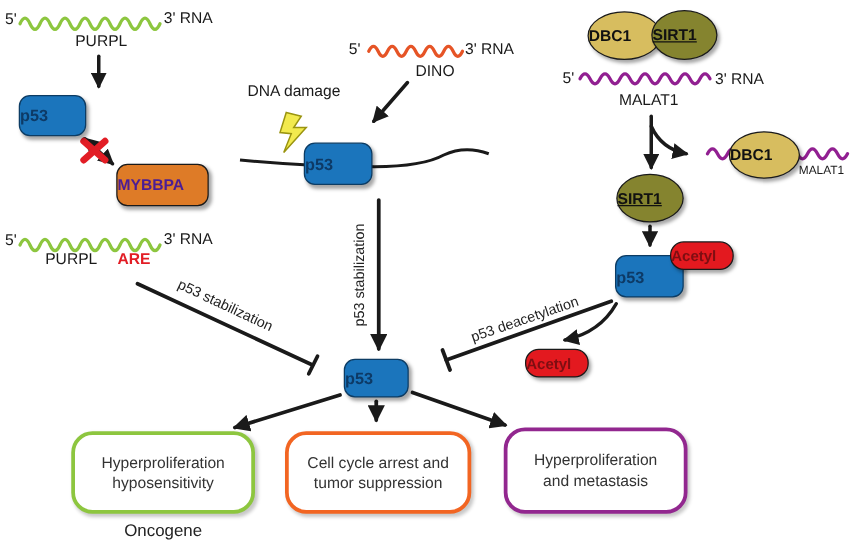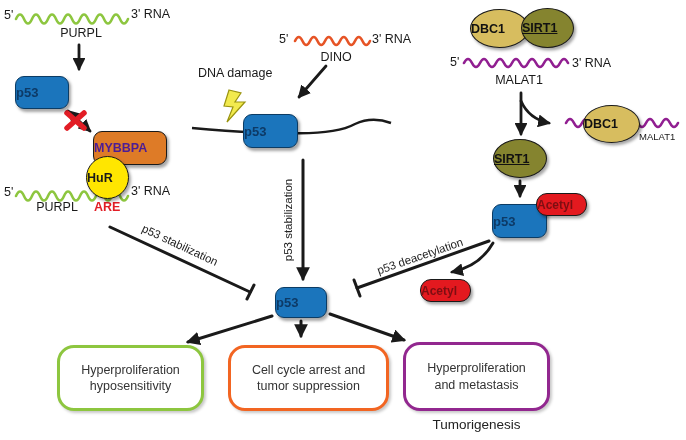--- a/index.html
+++ b/index.html
@@ -109,34 +109,31 @@
   <span class="lbl" style="left:4px;top:9px;">5'</span>
   <span class="lbl" style="left:131px;top:8px;">3' RNA</span>
   <span class="lbl ctr" style="left:41px;top:27px;width:80px;">PURPL</span>
 
   <div class="shape p53box" style="left:15px;top:76px;width:54px;height:33px;">
     <span>p53</span>
   </div>
   <div class="shape mybbpa" style="left:93px;top:131px;width:74px;height:34px;">
     <span>MYBBPA</span>
   </div>
-  <div class="shape hur" style="left:86px;top:156px;width:43px;height:43px;">
-    <span>HuR</span>
-  </div>
 
   <span class="lbl" style="left:4px;top:186px;">5'</span>
   <span class="lbl" style="left:131px;top:185px;">3' RNA</span>
   <span class="lbl ctr" style="left:17px;top:201px;width:80px;">PURPL</span>
   <span class="lbl are" style="left:94px;top:201px;">ARE</span>
 
   <div class="edge-label" style="left:120px;top:239px;transform:rotate(25deg);">p53 stabilization</div>
 
   <span class="lbl" style="left:279px;top:33px;">5'</span>
   <span class="lbl" style="left:372px;top:33px;">3' RNA</span>
-  <span class="lbl ctr" style="left:296px;top:51px;width:80px;">DINO</span>
+  <span class="lbl ctr" style="left:308px;top:51px;width:80px;">DINO</span>
   <span class="lbl" style="left:198px;top:67px;">DNA damage</span>
 
   <div class="shape p53box" style="left:243px;top:114px;width:55px;height:34px;">
     <span>p53</span>
   </div>
 
   <div class="edge-label" style="left:228px;top:214px;transform:rotate(-90deg);">p53 stabilization</div>
 
   <div class="shape ellipse dbc1" style="left:470px;top:9px;width:59px;height:39px;">
     <span>DBC1</span>
@@ -171,25 +168,25 @@
   <div class="edge-label" style="left:360px;top:250px;transform:rotate(-19deg);">p53 deacetylation</div>
 
   <div class="shape p53box" style="left:275px;top:287px;width:52px;height:31px;">
     <span>p53</span>
   </div>
 
   <div class="outcome green" style="left:57px;top:345px;width:147px;height:66px;">
     <span>Hyperproliferation</span>
     <span>hyposensitivity</span>
   </div>
+  <div class="caption" style="left:57px;top:417px;width:147px;">Oncogene</div>
 
-  <div class="outcome orange" style="left:228px;top:345px;width:161px;height:66px;text-align:center;">
+  <div class="outcome orange" style="left:228px;top:345px;width:149px;height:66px;text-align:center;">
     <span>Cell cycle arrest and</span>
     <span>tumor suppression</span>
   </div>
 
   <div class="outcome purple" style="left:403px;top:342px;width:147px;height:69px;">
     <span>Hyperproliferation</span>
     <span>and metastasis</span>
   </div>
-  <div class="caption" style="left:403px;top:417px;width:147px;">Tumorigenesis</div>
 
 </div>
 
 </body></html>

